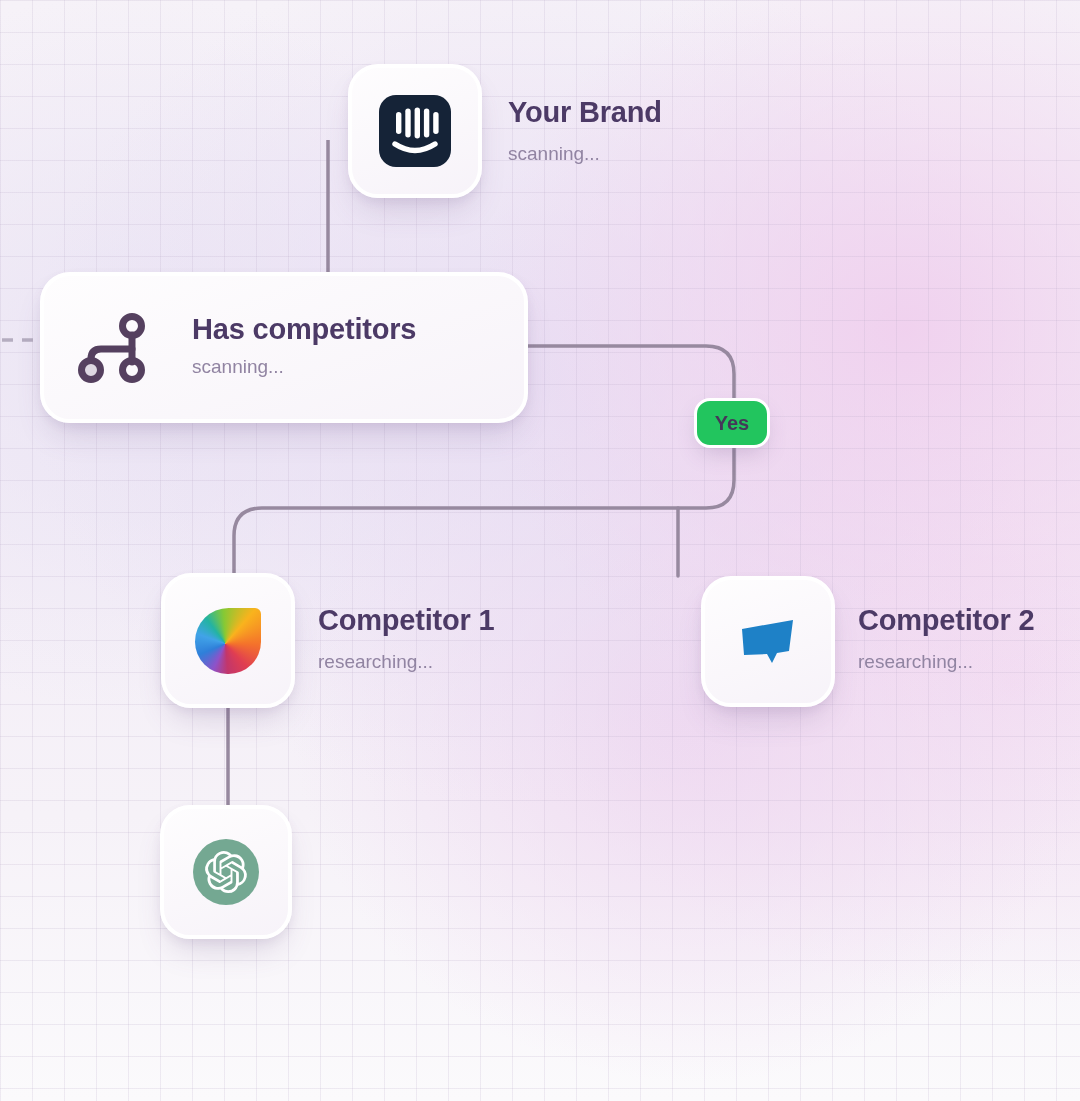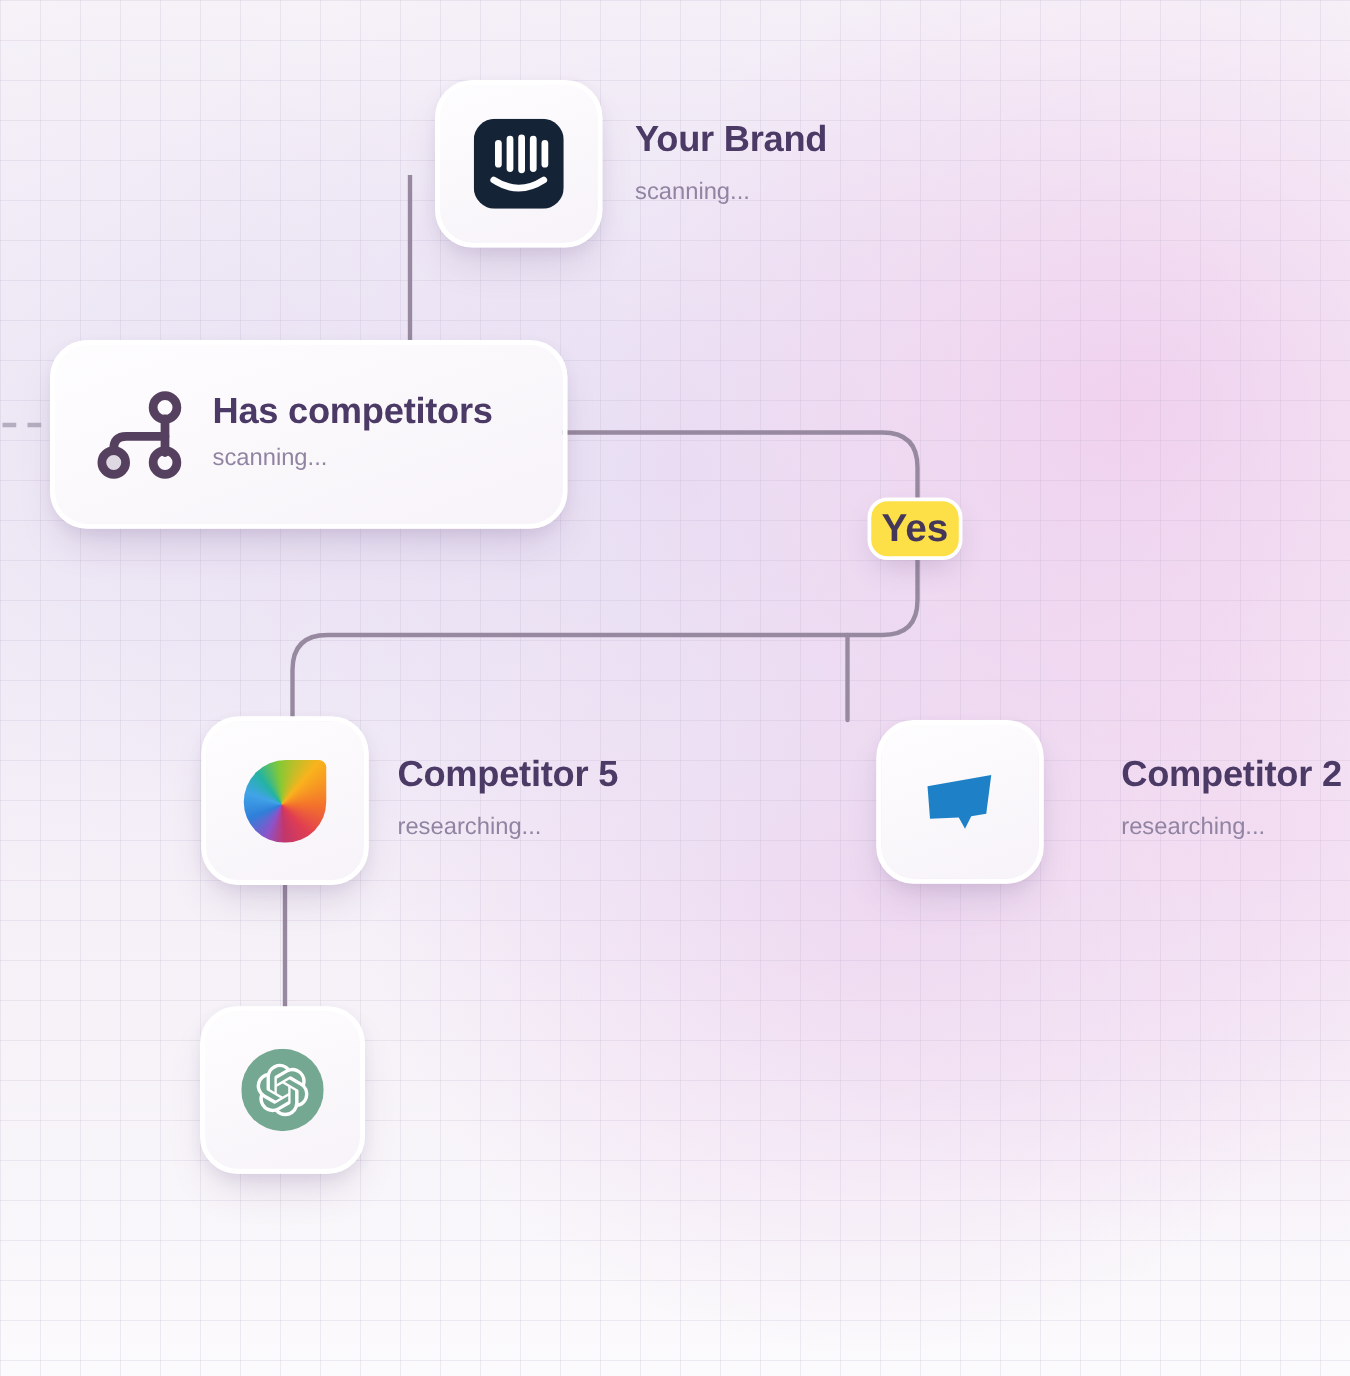--- a/index.html
+++ b/index.html
@@ -51,35 +51,35 @@
     font-size:29px;font-weight:700;color:#4c3a66;line-height:32px;
     letter-spacing:-0.2px;white-space:nowrap;
   }
   .node-status{
     font-size:19px;font-weight:400;color:#9184a2;line-height:30px;
     margin-top:11px;white-space:nowrap;
   }
 
   
   .condition-card{
-    left:40px;top:272px;width:414px;height:151px;
-    justify-content:flex-start;padding:0 30px;gap:14px;
+    left:40px;top:272px;width:488px;height:151px;
+    justify-content:flex-start;padding:0 30px;gap:36px;
   }
   .condition-card .node-title{font-size:29px;}
   .condition-card .node-status{margin-top:7px;}
 
   .yes-badge{
     position:absolute;z-index:4;
     left:694px;top:398px;width:76px;height:50px;
-    background:#fde047;
+    background:#22c55e;
     border:3px solid #ffffff;border-radius:16px;
     box-sizing:border-box;
     box-shadow:0 10px 22px -6px rgba(104,77,133,0.25);
     display:flex;align-items:center;justify-content:center;
-    font-size:31px;font-weight:700;color:#453759;
+    font-size:20px;font-weight:700;color:#453759;
   }
 
   .intercom-box{display:block;}
   .leaf-icon{
     width:66px;height:66px;
     border-radius:52% 6px 50% 50%;
     background:conic-gradient(from 205deg at 46% 54%,
       #8e52c9 0deg,
       #2f7fd9 42deg,
       #41a3e8 84deg,
@@ -139,30 +139,30 @@
   </div>
 
   <div class="yes-badge">
     <span>Yes</span>
   </div>
 
   <div class="node-card icon-card" style="left:161px;top:573px;height:135px;">
     <div class="leaf-icon"></div>
   </div>
   <div class="node-text" style="left:318px;top:604px;">
-    <div class="node-title">Competitor 5</div>
+    <div class="node-title">Competitor 1</div>
     <div class="node-status">researching...</div>
   </div>
 
   <div class="node-card icon-card" style="left:701px;top:576px;height:131px;">
     <svg width="54" height="46" viewBox="0 0 54 46">
       <path d="M1 10 L52 1 L48 32 L36 34 L31 44 L26 35 L3 36 Z" fill="#1e81c7"></path>
     </svg>
   </div>
-  <div class="node-text" style="left:858px;top:604px;margin-left:39px;">
+  <div class="node-text" style="left:858px;top:604px;">
     <div class="node-title">Competitor 2</div>
     <div class="node-status">researching...</div>
   </div>
 
   <div class="node-card icon-card" style="left:160px;top:805px;width:132px;">
     <svg width="66" height="66" viewBox="0 0 66 66">
       <circle cx="33" cy="33" r="33" fill="#74a892"></circle>
       <g transform="translate(12,12) scale(1.75)">
         <path fill="#ffffff" d="M22.2819 9.8211a5.9847 5.9847 0 0 0-.5157-4.9108 6.0462 6.0462 0 0 0-6.5098-2.9A6.0651 6.0651 0 0 0 4.9807 4.1818a5.9847 5.9847 0 0 0-3.9977 2.9 6.0462 6.0462 0 0 0 .7427 7.0966 5.98 5.98 0 0 0 .511 4.9107 6.051 6.051 0 0 0 6.5146 2.9001A5.9847 5.9847 0 0 0 13.2599 24a6.0557 6.0557 0 0 0 5.7718-4.2058 5.9894 5.9894 0 0 0 3.9977-2.9001 6.0557 6.0557 0 0 0-.7475-7.073zM13.2599 22.4301a4.4755 4.4755 0 0 1-2.8764-1.0408l.1419-.0804 4.7783-2.7582a.7948.7948 0 0 0 .3927-.6813v-6.7369l2.02 1.1686a.071.071 0 0 1 .038.052v5.5826a4.504 4.504 0 0 1-4.4945 4.4944zm-9.6607-4.1254a4.4708 4.4708 0 0 1-.5346-3.0137l.142.0852 4.783 2.7582a.7712.7712 0 0 0 .7806 0l5.8428-3.3685v2.3324a.0804.0804 0 0 1-.0332.0615L9.74 19.9502a4.4992 4.4992 0 0 1-6.1408-1.6455zM2.3408 7.8956a4.485 4.485 0 0 1 2.3655-1.9728V11.6a.7664.7664 0 0 0 .3879.6765l5.8144 3.3543-2.0201 1.1685a.0757.0757 0 0 1-.071 0l-4.8303-2.7865A4.504 4.504 0 0 1 2.3408 7.8956zm16.5963 3.8558L13.1038 8.364 15.1192 7.2a.0757.0757 0 0 1 .071 0l4.8303 2.7913a4.4944 4.4944 0 0 1-.6765 8.1042v-5.6772a.79.79 0 0 0-.407-.667zm2.0107-3.0231l-.142-.0852-4.7735-2.7818a.7759.7759 0 0 0-.7854 0L9.409 9.2297V6.8974a.0662.0662 0 0 1 .0284-.0615l4.8303-2.7866a4.4992 4.4992 0 0 1 6.6802 4.66zM8.3065 12.863l-2.02-1.1638a.0804.0804 0 0 1-.038-.0567V6.0742a4.4992 4.4992 0 0 1 7.3757-3.4537l-.142.0805L8.704 5.459a.7948.7948 0 0 0-.3927.6813zm1.0976-2.3654l2.602-1.4998 2.6069 1.4998v2.9994l-2.5974 1.4997-2.6067-1.4997z"></path>
       </g>

